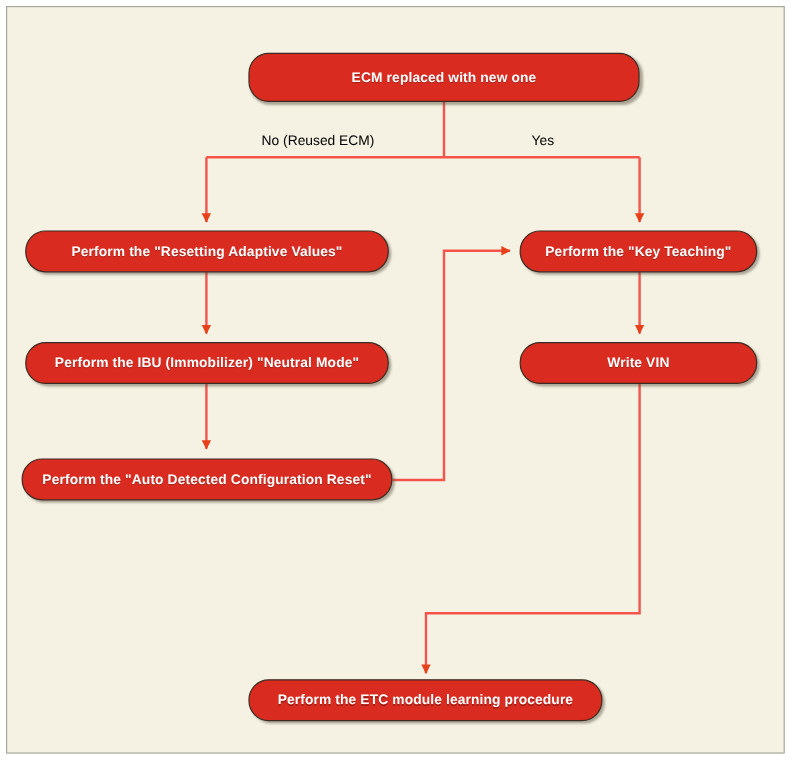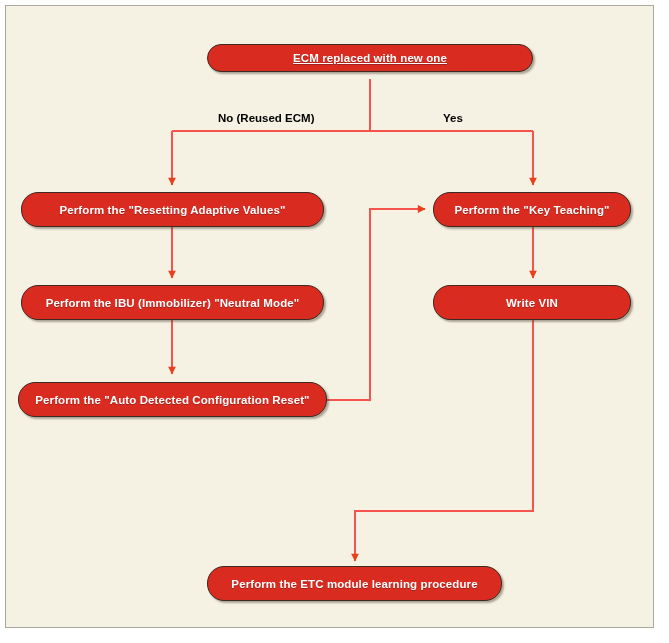--- a/index.html
+++ b/index.html
@@ -50,21 +50,21 @@
     justify-content: center;
     text-align: center;
     white-space: nowrap;
     box-shadow: 2px 2px 2px rgba(80, 70, 55, 0.45);
     text-shadow: 0 1px 0 rgba(0,0,0,0.25);
     z-index: 3;
   }
   .edge-label {
     position: absolute;
     font-size: 11.5px;
-    font-weight: bold;
+    font-weight: normal;
     color: #000000;
     white-space: nowrap;
     z-index: 4;
   }
   svg.connectors {
     position: absolute;
     left: 0;
     top: 0;
     width: 669px;
     height: 643px;
@@ -106,21 +106,21 @@
         <path d="M172,319 L172,374" marker-end="url(#arrow-down)"></path>
 
         <path d="M327,400 L370,400 L370,209 L425,209" marker-end="url(#arrow-right)"></path>
 
         <path d="M533,226 L533,278" marker-end="url(#arrow-down)"></path>
 
         <path d="M533,319 L533,511 L355,511 L355,561" marker-end="url(#arrow-down)"></path>
       </g>
     </svg>
 
-    <div class="node" style="left:207px; top:44px; width:326px; height:28px;text-decoration:underline;">
+    <div class="node" style="left:207px; top:44px; width:326px; height:41px;">
       <span>ECM replaced with new one</span>
     </div>
 
     <div class="edge-label" style="left:218px; top:112px;">No (Reused ECM)</div>
 
     <div class="edge-label" style="left:443px; top:112px;text-align:center;">Yes</div>
 
     <div class="node" style="left:21px; top:192px; width:303px; height:35px;">
       <span>Perform the "Resetting Adaptive Values"</span>
     </div>

